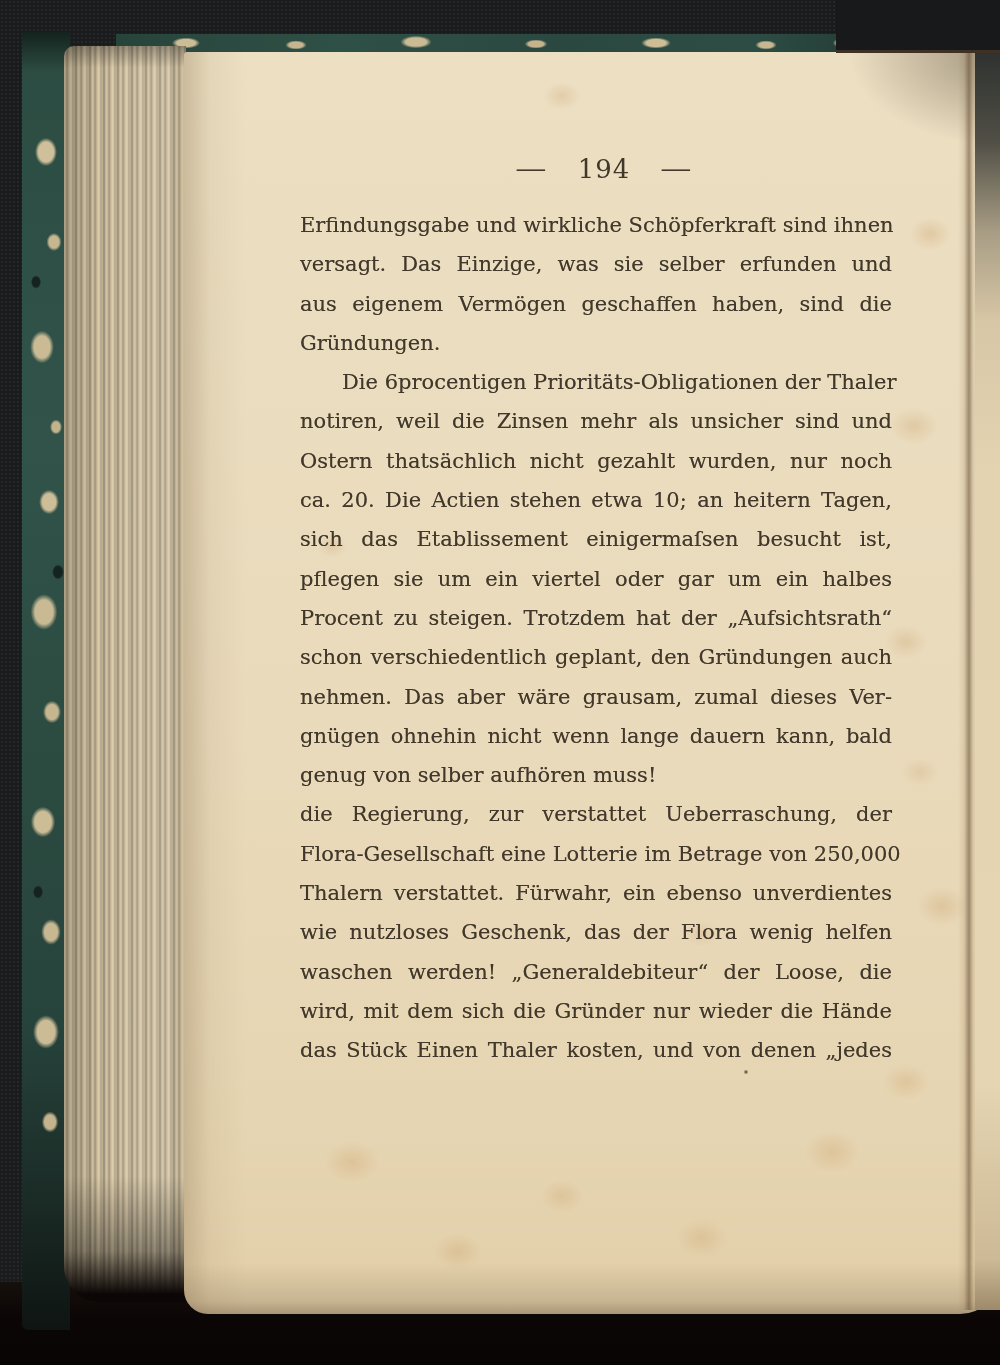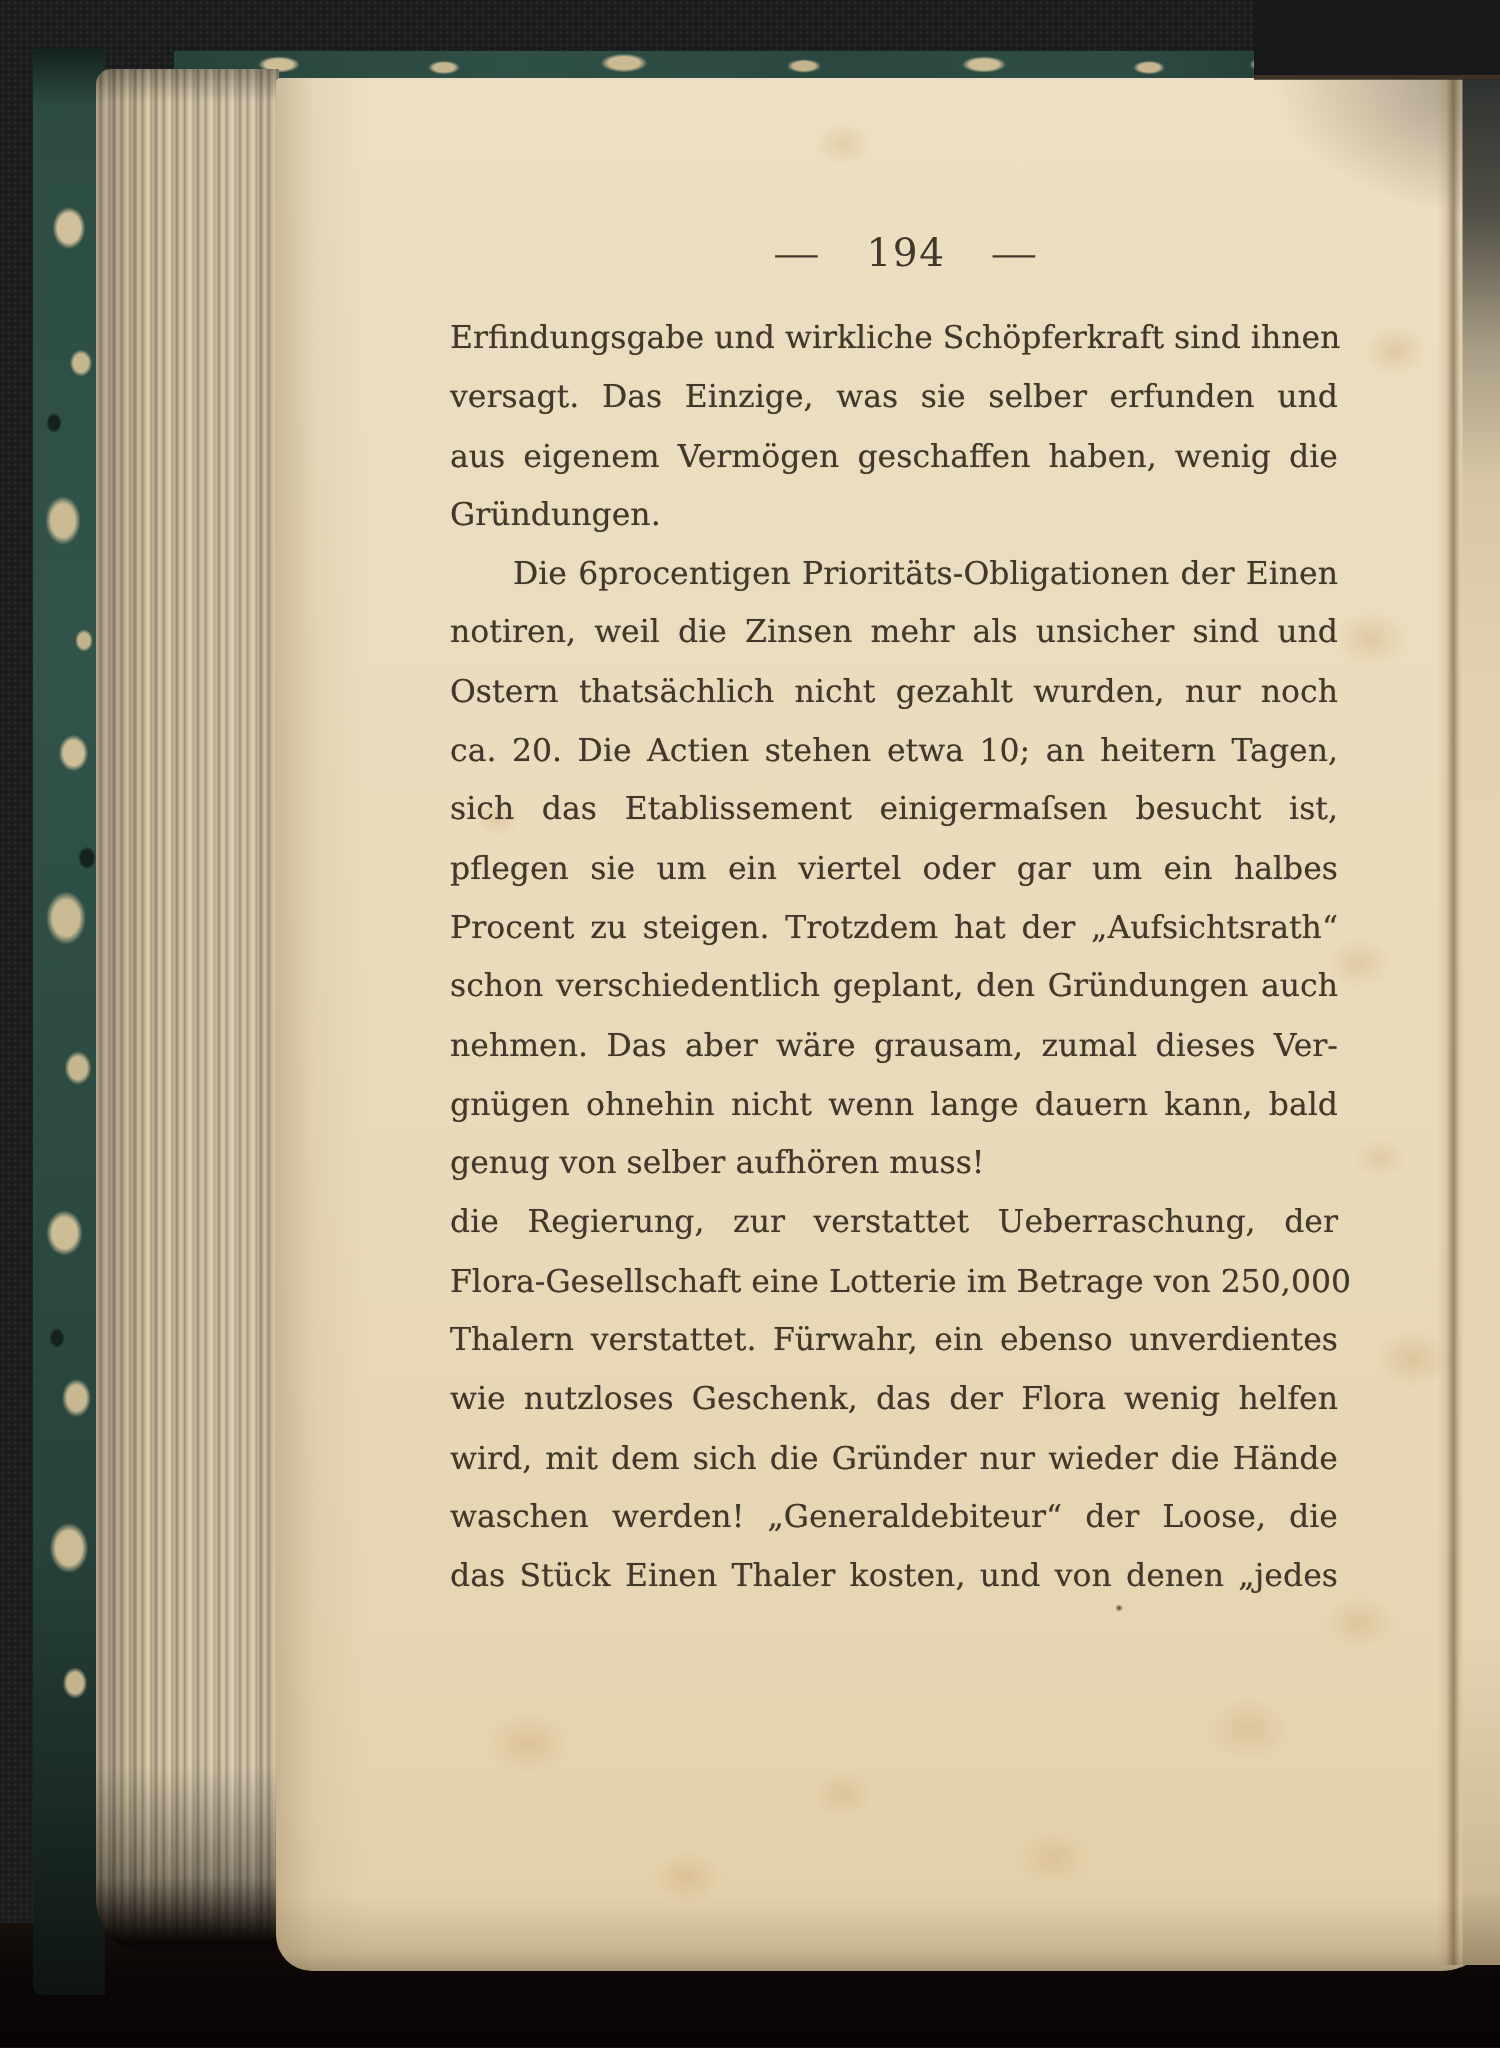--- a/index.html
+++ b/index.html
@@ -154,39 +154,39 @@
     <div class="page-header">
       <span class="dash">—</span>
       <span class="num">194</span>
       <span class="dash">—</span>
     </div>
 
     <div class="text-block">
 
     <div class="line">Erfindungsgabe und wirkliche Schöpferkraft sind ihnen</div>
         <div class="line">versagt.  Das Einzige, was sie selber erfunden und</div>
-        <div class="line">aus eigenem Vermögen geschaffen haben, wenig die</div>
+        <div class="line">aus eigenem Vermögen geschaffen haben, sind die</div>
         <div class="line nojust">Gründungen.</div>
-        <div class="line indent">Die 6procentigen Prioritäts-Obligationen der Einen</div>
+        <div class="line indent">Die 6procentigen Prioritäts-Obligationen der Thaler</div>
         <div class="line">notiren, weil die Zinsen mehr als unsicher sind und</div>
         <div class="line">Ostern thatsächlich nicht gezahlt wurden, nur noch</div>
         <div class="line">ca. 20.  Die Actien stehen etwa 10; an heitern Tagen,</div>
         <div class="line">sich das Etablissement einigermaſsen besucht ist,</div>
         <div class="line">pflegen sie um ein viertel oder gar um ein halbes</div>
         <div class="line">Procent zu steigen.  Trotzdem hat der „Aufsichtsrath“</div>
         <div class="line">schon verschiedentlich geplant, den Gründungen auch</div>
         <div class="line">nehmen.  Das aber wäre grausam, zumal dieses Ver-</div>
         <div class="line">gnügen ohnehin nicht wenn lange dauern kann, bald</div>
         <div class="line nojust">genug von selber aufhören muss!</div>
         <div class="line">die Regierung, zur verstattet Ueberraschung, der</div>
         <div class="line">Flora-Gesellschaft eine Lotterie im Betrage von 250,000</div>
         <div class="line">Thalern verstattet.  Fürwahr, ein ebenso unverdientes</div>
         <div class="line">wie nutzloses Geschenk, das der Flora wenig helfen</div>
+        <div class="line">waschen werden!   „Generaldebiteur“ der Loose, die</div>
         <div class="line">wird, mit dem sich die Gründer nur wieder die Hände</div>
-        <div class="line">waschen werden!   „Generaldebiteur“ der Loose, die</div>
         <div class="line">das Stück Einen Thaler kosten, und von denen „jedes</div>
       </div>
   </div>
 
   <div class="crease"></div>
   <div class="beyond-crease"></div>
   <div class="top-right-band"></div>
 
 </div>
 

